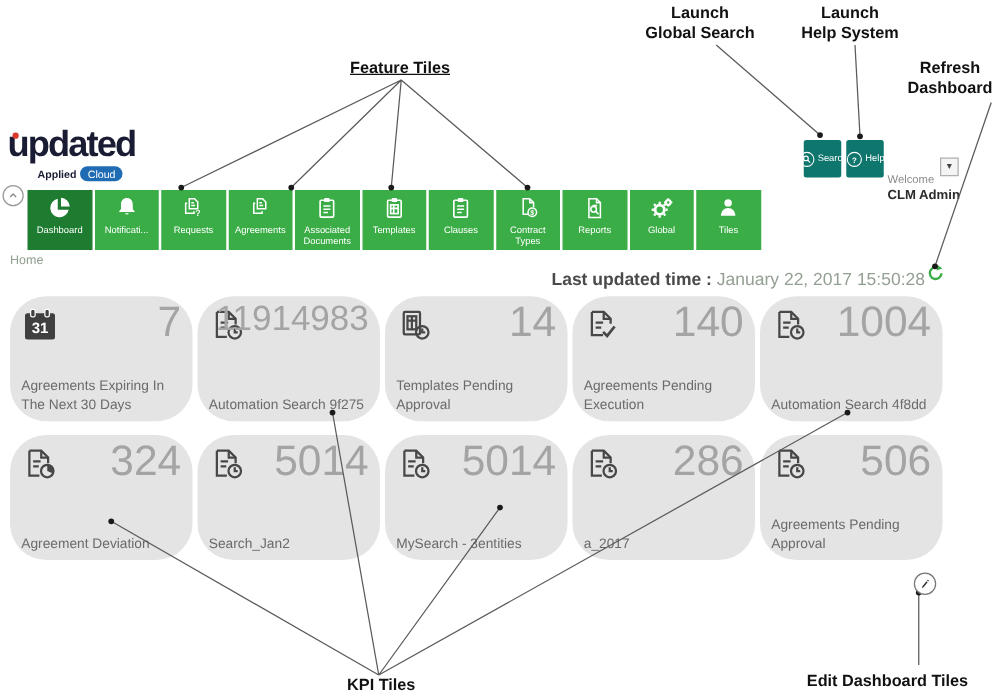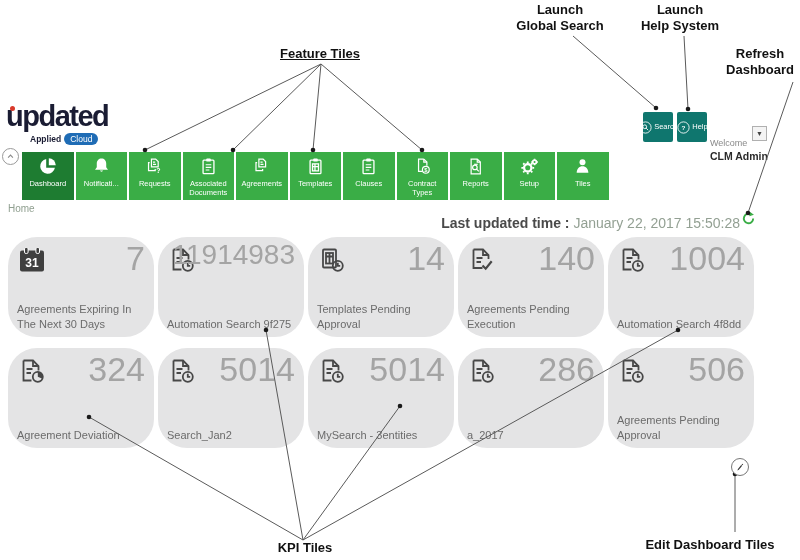--- a/index.html
+++ b/index.html
@@ -197,40 +197,40 @@
               <path d="M10.3 7h2.5M10.3 9.5h3.5"></path>
             </g>
             <text x="16.4" y="19.5" fill="#fff" font-size="8" font-weight="bold" text-anchor="middle">?</text>
           </svg>
         </span>
     <span class="nav-label">Requests</span>
   </div>
       <div class="nav-tile">
     <span class="nav-icon">
           <svg viewBox="0 0 24 24">
+            <g fill="none" stroke="#fff" stroke-width="1.4">
+              <path d="M9 3.5h4.8l2.9 2.9v6.1H9z"></path>
+              <path d="M7 7.5H5.7v9.2h7.6v-1.9"></path>
+              <path d="M10.8 7h2.5M10.8 9.5h3.5"></path>
+            </g>
+          </svg>
+        </span>
+    <span class="nav-label">Agreements</span>
+  </div>
+      <div class="nav-tile">
+    <span class="nav-icon">
+          <svg viewBox="0 0 24 24">
             <rect x="5.8" y="4.8" width="12.4" height="15.4" rx="1" fill="none" stroke="#fff" stroke-width="1.5"></rect>
             <rect x="9.5" y="2.8" width="5" height="3.6" rx="0.8" fill="#fff"></rect>
             <g stroke="#fff" stroke-width="1.3">
               <path d="M8.8 10h6.4M8.8 13h6.4M8.8 16h4.2" fill="none"></path>
             </g>
           </svg>
         </span>
     <span class="nav-label">Associated Documents</span>
-  </div>
-      <div class="nav-tile">
-    <span class="nav-icon">
-          <svg viewBox="0 0 24 24">
-            <g fill="none" stroke="#fff" stroke-width="1.4">
-              <path d="M9 3.5h4.8l2.9 2.9v6.1H9z"></path>
-              <path d="M7 7.5H5.7v9.2h7.6v-1.9"></path>
-              <path d="M10.8 7h2.5M10.8 9.5h3.5"></path>
-            </g>
-          </svg>
-        </span>
-    <span class="nav-label">Agreements</span>
   </div>
       <div class="nav-tile">
     <span class="nav-icon">
           <svg viewBox="0 0 24 24">
             <g fill="none" stroke="#fff" stroke-width="1.5">
               <rect x="5.8" y="4.8" width="12.4" height="15.4" rx="1"></rect>
               <rect x="8.6" y="9" width="6.8" height="8"></rect>
               <path d="M8.6 12.2h6.8M11.4 9v8"></path>
             </g>
             <rect x="9.5" y="2.8" width="5" height="3.6" rx="0.8" fill="#fff"></rect>
@@ -286,21 +286,21 @@
               <g stroke-width="2.1">
                 <path d="M10 6.2v2M10 18.8v2M2.7 13.5h2M15.3 13.5h2M4.8 8.3l1.4 1.4M13.8 17.3l1.4 1.4M15.2 8.3l-1.4 1.4M6.2 17.3l-1.4 1.4"></path>
               </g>
               <circle cx="17.8" cy="6.8" r="2.1" stroke-width="1.9"></circle>
               <g stroke-width="1.7">
                 <path d="M17.8 3v1.4M17.8 9.2v1.4M14 6.8h1.4M20.2 6.8h1.4"></path>
               </g>
             </g>
           </svg>
         </span>
-    <span class="nav-label">Setup</span>
+    <span class="nav-label">Global</span>
   </div>
       <div class="nav-tile">
     <span class="nav-icon">
           <svg viewBox="0 0 24 24">
             <circle cx="12" cy="7.2" r="3.4" fill="#fff"></circle>
             <path fill="#fff" d="M12 11.8c-3.9 0-6.4 2.9-6.7 7.2h13.4c-.3-4.3-2.8-7.2-6.7-7.2z"></path>
           </svg>
         </span>
     <span class="nav-label">Tiles</span>
   </div>

